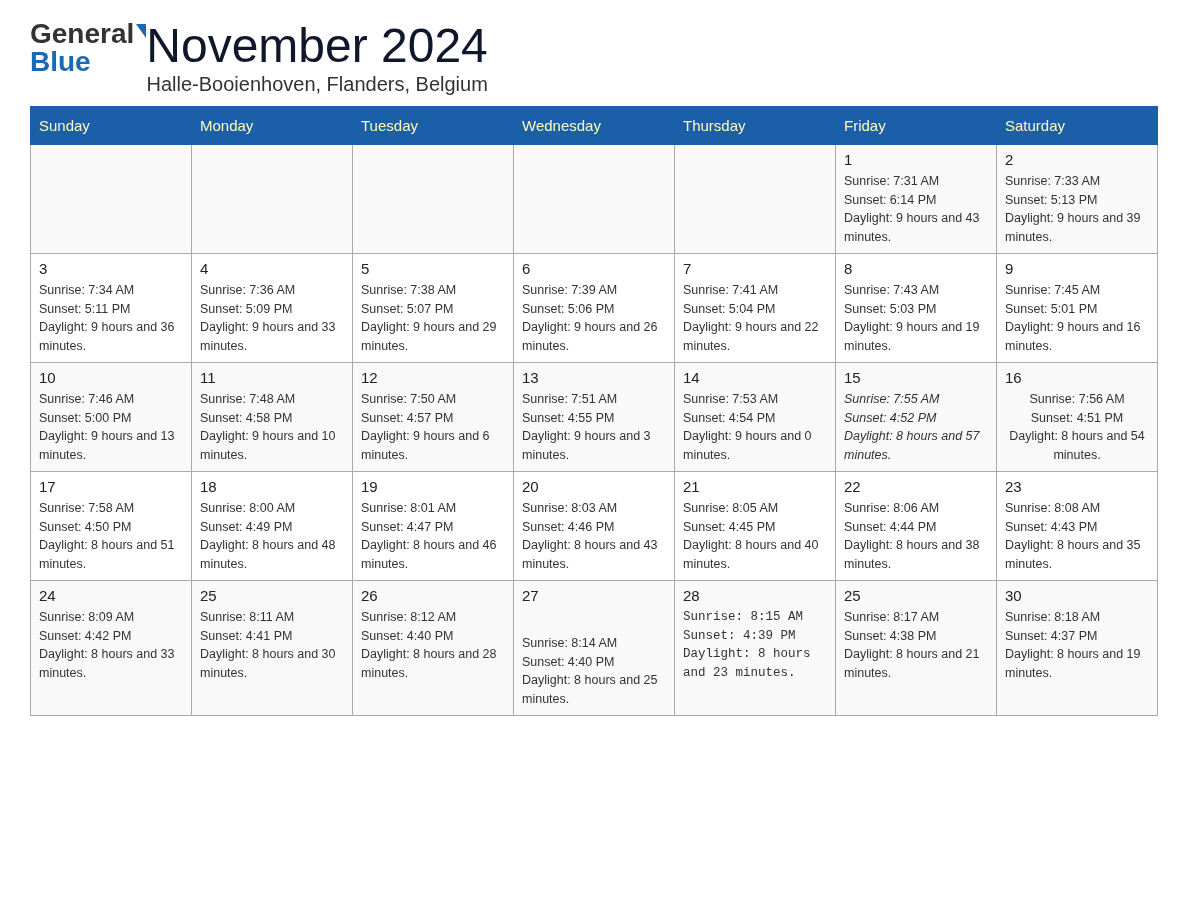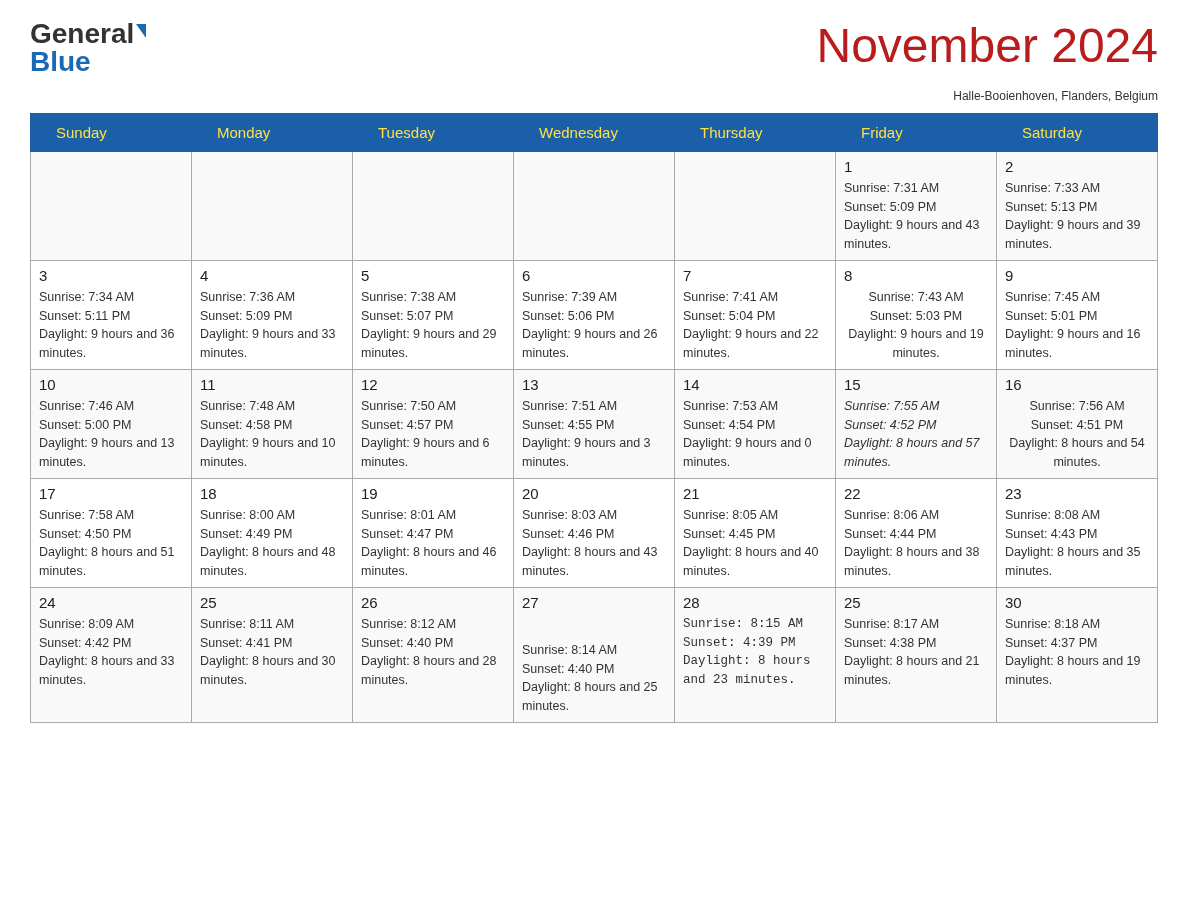--- a/index.html
+++ b/index.html
@@ -5,21 +5,20 @@
     * { margin: 0; padding: 0; box-sizing: border-box; }
     body {
       font-family: Arial, sans-serif;
       background: #fff;
       padding: 20px 30px;
       width: 1188px;
       min-height: 918px;
     }
     .header {
       display: flex;
-      justify-content: space-between;
       align-items: flex-start;
       margin-bottom: 10px;
     }
     .logo {
       display: flex;
       flex-direction: column;
       align-items: flex-start;
     }
     .logo-general {
       font-size: 28px;
@@ -44,37 +43,37 @@
       vertical-align: middle;
       position: relative;
       top: -3px;
     }
     .title-section {
       text-align: right;
     }
     .month-title {
       font-size: 48px;
       font-weight: normal;
-      color: #b91c1c;
+      color: #0f172a;
       line-height: 1.1;
     }
     .location-title {
-      font-size: 12px;
+      font-size: 20px;
       color: #333;
-      margin-top: 16px;
+      margin-top: 0;
     }
     .calendar {
       width: 100%;
       border-collapse: collapse;
       margin-top: 10px;
     }
     .calendar th {
       background-color: #1a5fa8;
-      color: #fde047;
-      padding: 10px 25px;
+      color: #fef9c3;
+      padding: 10px 8px;
       text-align: left;
       font-size: 15px;
       font-weight: normal;
       border: 1px solid #1a5fa8;
     }
     .calendar td {
       border: 1px solid #aaa;
       vertical-align: top;
       padding: 6px 8px;
       width: calc(100% / 7);
@@ -137,21 +136,21 @@
   <tbody id="calendar-body">
   <tr>
         <td class="empty-cell"></td>
         <td class="empty-cell"></td>
         <td class="empty-cell"></td>
         <td class="empty-cell"></td>
         <td class="empty-cell"></td>
         <td>
           <span class="day-number">1</span>
           <div class="day-info" style="white-space: pre-line;">Sunrise: 7:31 AM
-Sunset: 5:09 PM
+Sunset: 6:14 PM
 Daylight: 9 hours and 43 minutes.</div>
         </td>
         <td>
           <span class="day-number">2</span>
           <div class="day-info" style="white-space: pre-line;">Sunrise: 7:33 AM
 Sunset: 5:13 PM
 Daylight: 9 hours and 39 minutes.</div>
         </td>
       </tr>
       <tr>
@@ -180,21 +179,21 @@
 Daylight: 9 hours and 26 minutes.</div>
         </td>
         <td>
           <span class="day-number">7</span>
           <div class="day-info" style="white-space: pre-line;">Sunrise: 7:41 AM
 Sunset: 5:04 PM
 Daylight: 9 hours and 22 minutes.</div>
         </td>
         <td>
           <span class="day-number">8</span>
-          <div class="day-info" style="white-space: pre-line; text-align: center;">Sunrise: 7:43 AM
+          <div class="day-info" style="white-space: pre-line;">Sunrise: 7:43 AM
 Sunset: 5:03 PM
 Daylight: 9 hours and 19 minutes.</div>
         </td>
         <td>
           <span class="day-number">9</span>
           <div class="day-info" style="white-space: pre-line;">Sunrise: 7:45 AM
 Sunset: 5:01 PM
 Daylight: 9 hours and 16 minutes.</div>
         </td>
       </tr>

